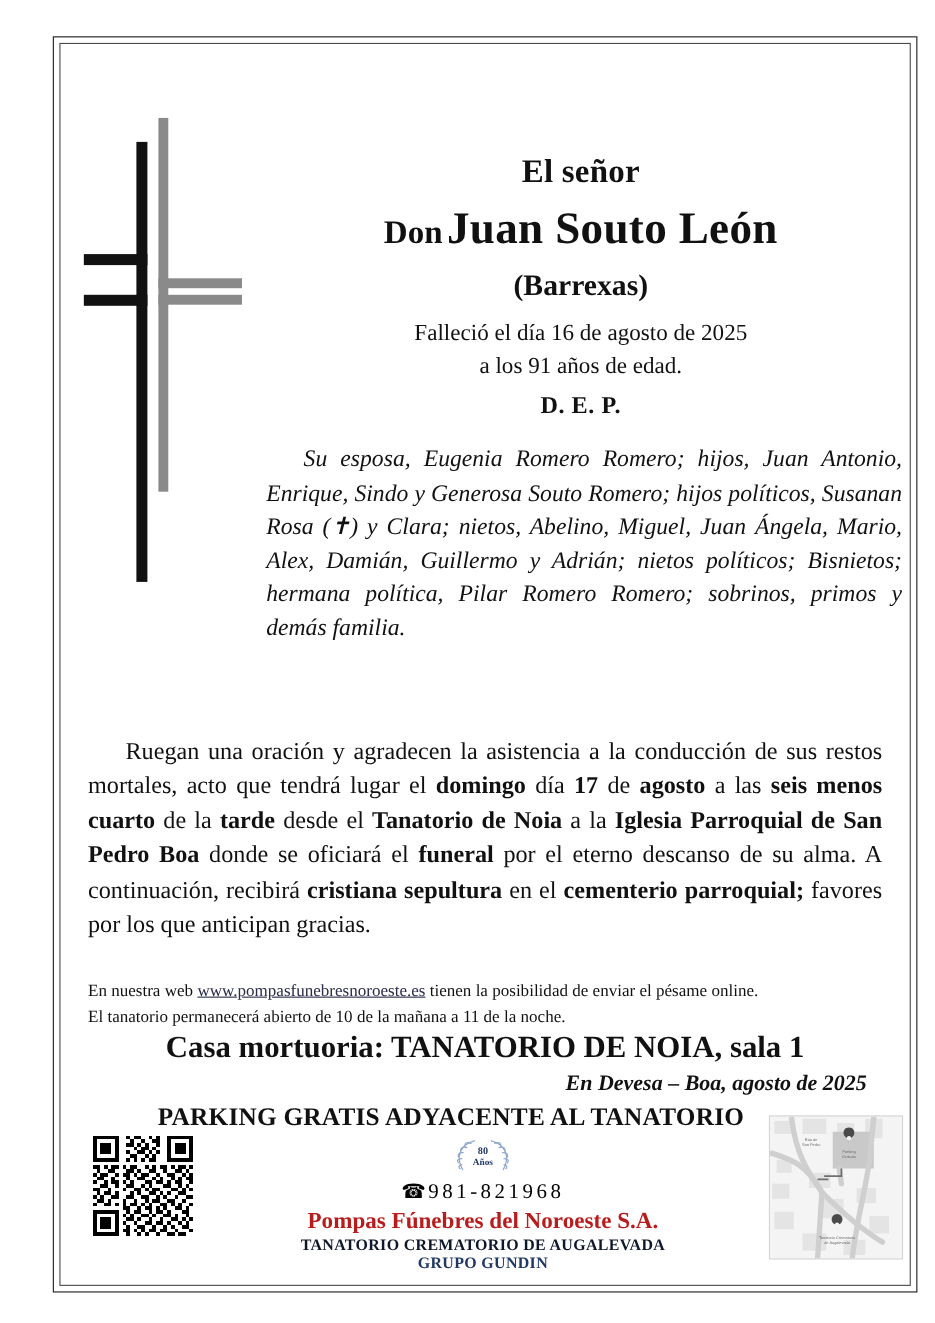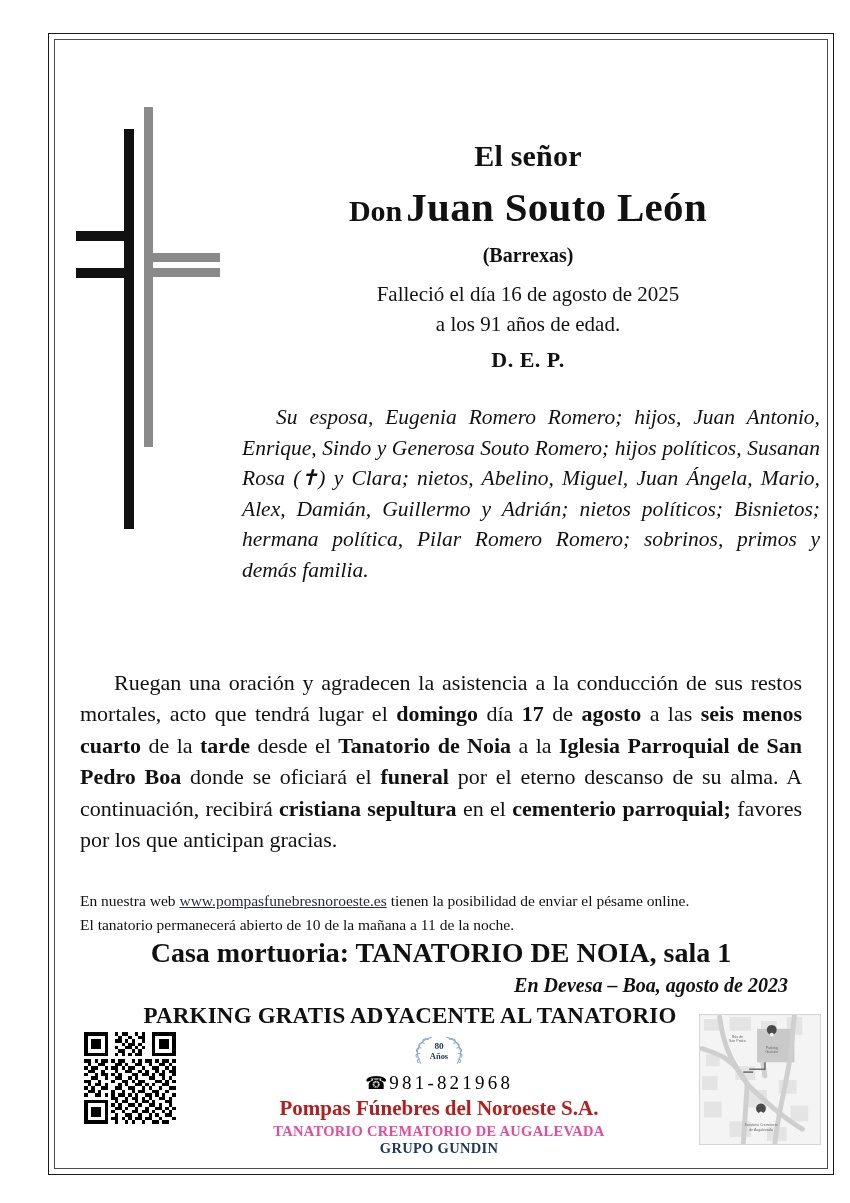--- a/index.html
+++ b/index.html
@@ -78,21 +78,21 @@
     font-size: 30px;
     font-weight: bold;
   }
   .name-main {
     font-size: 41px;
     font-weight: bold;
     letter-spacing: .3px;
   }
   .apodo {
     margin-top: 15px;
-    font-size: 20px;
+    font-size: 27px;
     font-weight: bold;
   }
   .death-line {
     margin-top: 12px;
     font-size: 21px;
     line-height: 1.45;
   }
   .dep {
     margin-top: 7px;
     font-size: 22px;
@@ -201,21 +201,21 @@
     font-size: 21px;
     font-weight: bold;
     margin-top: 2px;
     color: #b91c1c;
   }
   .subcompany {
     font-size: 14.5px;
     font-weight: bold;
     letter-spacing: .3px;
     margin-top: 2px;
-    color: #ec4899;
+    color: #0f172a;
   }
   .group {
     font-size: 14.5px;
     font-weight: bold;
     letter-spacing: .3px;
     color: #1f3864;
   }
 
   
   .qr {
@@ -279,21 +279,21 @@
     <div class="body-text">
       <span>Ruegan una oración y agradecen la asistencia a la conducción de sus restos mortales, acto que tendrá lugar el </span><b>domingo</b><span> día </span><b>17</b><span> de </span><b>agosto</b><span> a las </span><b>seis menos cuarto</b><span> de la </span><b>tarde</b><span> desde el </span><b>Tanatorio de Noia</b><span> a la </span><b>Iglesia Parroquial de San Pedro Boa</b><span> donde se oficiará el </span><b>funeral</b><span> por el eterno descanso de su alma. A continuación, recibirá </span><b>cristiana sepultura</b><span> en el </span><b>cementerio parroquial;</b><span> favores por los que anticipan gracias.</span>
     </div>
 
     <div class="notes">
       <div><span>En nuestra web </span><span class="url">www.pompasfunebresnoroeste.es</span><span> tienen la posibilidad de enviar el pésame online.</span></div>
       <div>El tanatorio permanecerá abierto de 10 de la mañana a 11 de la noche.</div>
     </div>
 
     <div class="casa">Casa mortuoria: TANATORIO DE NOIA, sala 1</div>
-    <div class="devesa">En Devesa – Boa, agosto de 2023</div>
+    <div class="devesa">En Devesa – Boa, agosto de 2025</div>
     <div class="parking">PARKING GRATIS ADYACENTE AL TANATORIO</div>
 
     <div class="qr">
       <svg viewBox="0 0 29 29" width="98" height="98" shape-rendering="crispEdges" xmlns="http://www.w3.org/2000/svg">
         <rect width="29" height="29" fill="#ffffff"></rect>
         <g fill="#000000">
           <rect x="1" y="1" width="7" height="1"></rect>
             <rect x="1" y="7" width="7" height="1"></rect>
           <rect x="1" y="1" width="1" height="7"></rect>
             <rect x="7" y="1" width="1" height="7"></rect>

